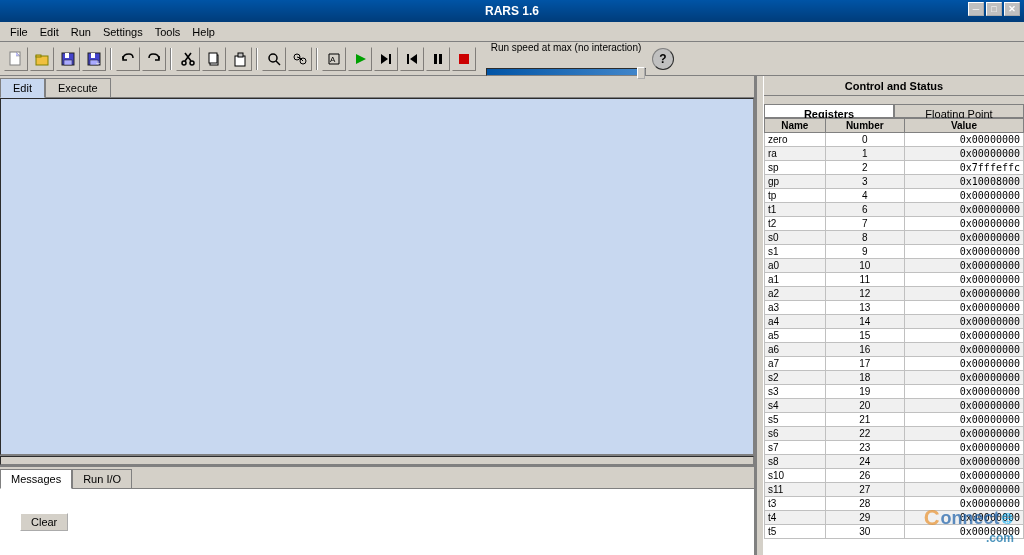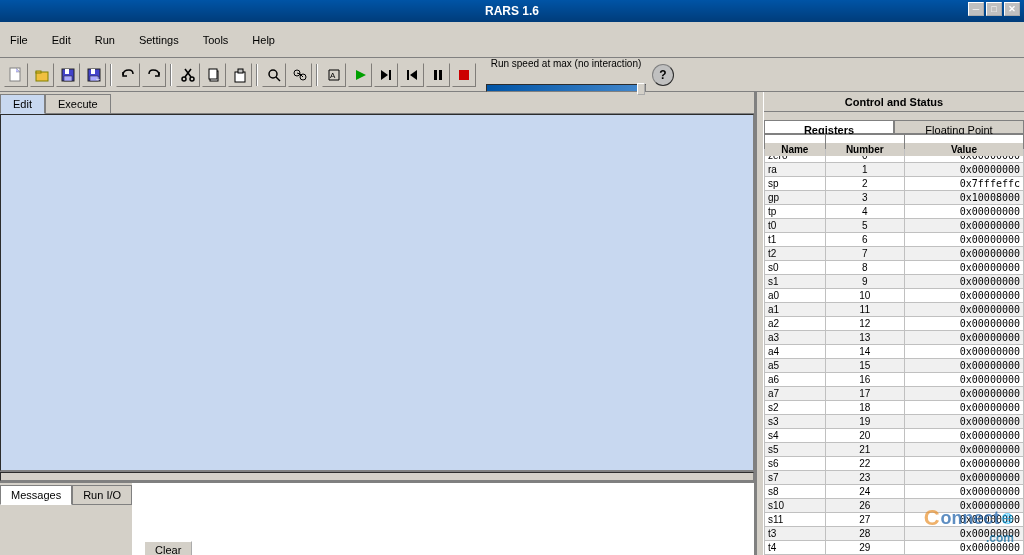--- a/index.html
+++ b/index.html
@@ -37,22 +37,22 @@
       justify-content: center;
       cursor: pointer;
     }
 
     
     .menu-bar {
       background: #d4d0c8;
       border-bottom: 1px solid #808080;
       padding: 2px 4px;
       display: flex;
-      gap: 12px;
-      height: 36px;
+      gap: 0;
+      height: 20px;
       align-items: center;
     }
     .menu-item {
       padding: 2px 6px;
       cursor: pointer;
       font-size: 11px;
     }
 
     
     .toolbar {
@@ -188,21 +188,21 @@
       flex: 1;
       background: #d4d0c8;
       border: 1px inset #808080;
     }
 
     
     .bottom-panel {
       height: 90px;
       border-top: 2px solid #808080;
       display: flex;
-      flex-direction: row;
+      flex-direction: column;
     }
     .bottom-tab-bar {
       background: #d4d0c8;
       border-bottom: 1px solid #808080;
       display: flex;
       height: 22px;
     }
     .bottom-tab {
       padding: 3px 10px;
       border: 1px solid #808080;
@@ -216,22 +216,22 @@
       background: #fff;
       border-bottom: 1px solid #fff;
       margin-bottom: -1px;
       z-index: 1;
     }
     .bottom-content {
       flex: 1;
       background: #fff;
       overflow: auto;
       display: flex;
-      align-items: flex-end;
-      padding: 12px;
+      align-items: center;
+      padding: 20px;
     }
     .clear-btn {
       padding: 2px 10px;
       background: #d4d0c8;
       border: 1px outset #fff;
       cursor: pointer;
       font-size: 11px;
     }
 
     
@@ -293,21 +293,21 @@
       font-size: 10px;
     }
     th {
       background: #d4d0c8;
       border: 1px solid #808080;
       padding: 1px 3px;
       text-align: center;
       font-weight: bold;
       font-size: 10px;
       position: sticky;
-      top: 8px;
+      top: 0;
     }
     td {
       border: 1px solid #c0c0c0;
       padding: 0 3px;
       height: 14px;
       font-size: 10px;
     }
     td:first-child { text-align: left; margin-left: 9px; }
     td:nth-child(2) { text-align: center; }
     td:nth-child(3) { text-align: right; font-family: monospace; }
@@ -562,25 +562,20 @@
       <td>gp</td>
       <td>3</td>
       <td>0x10008000</td>
     </tr>
             <tr>
       <td>tp</td>
       <td>4</td>
       <td>0x00000000</td>
     </tr>
             <tr>
-      <td>t0</td>
-      <td>5</td>
-      <td>0x00000000</td>
-    </tr>
-            <tr>
       <td>t1</td>
       <td>6</td>
       <td>0x00000000</td>
     </tr>
             <tr>
       <td>t2</td>
       <td>7</td>
       <td>0x00000000</td>
     </tr>
             <tr>

